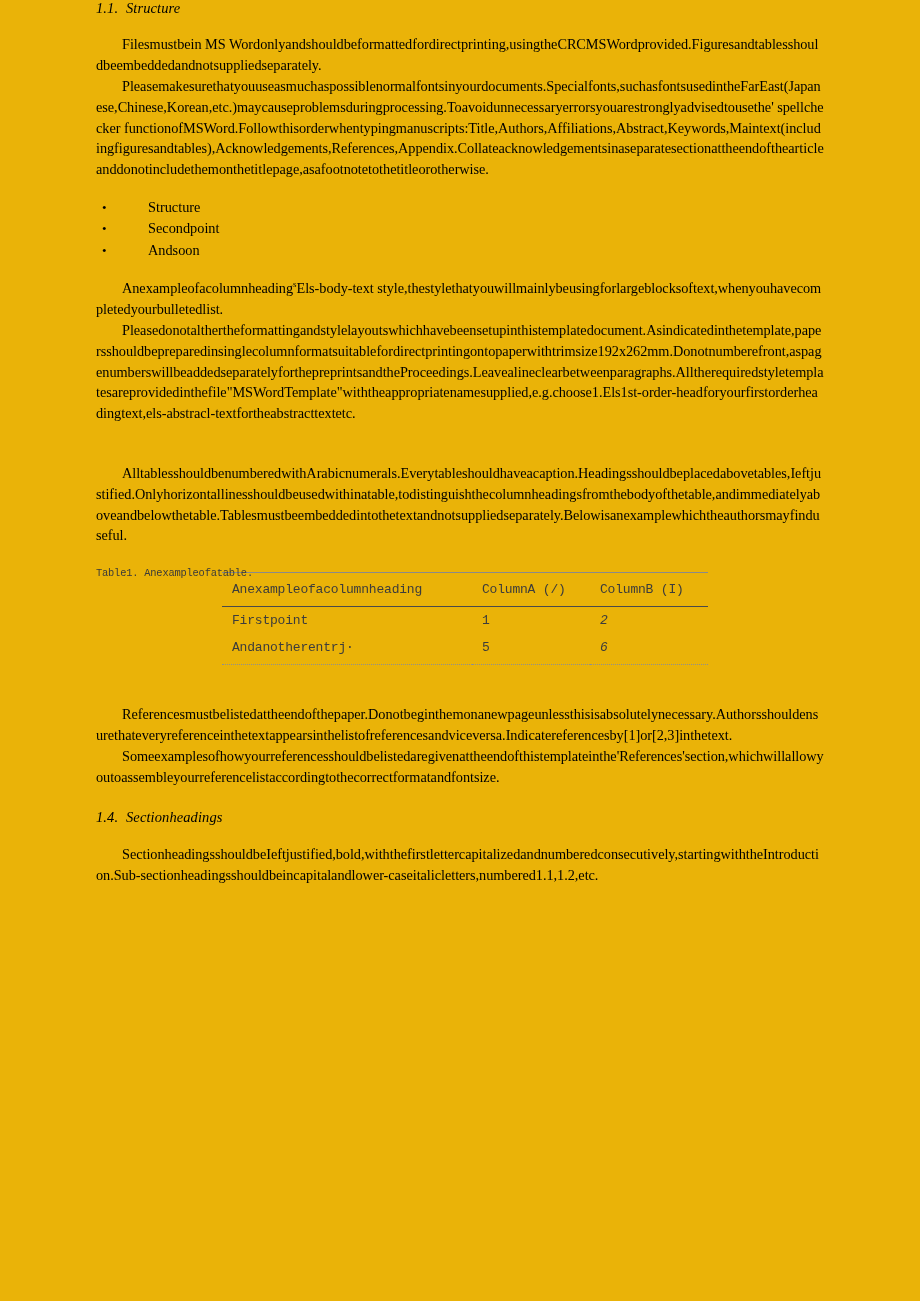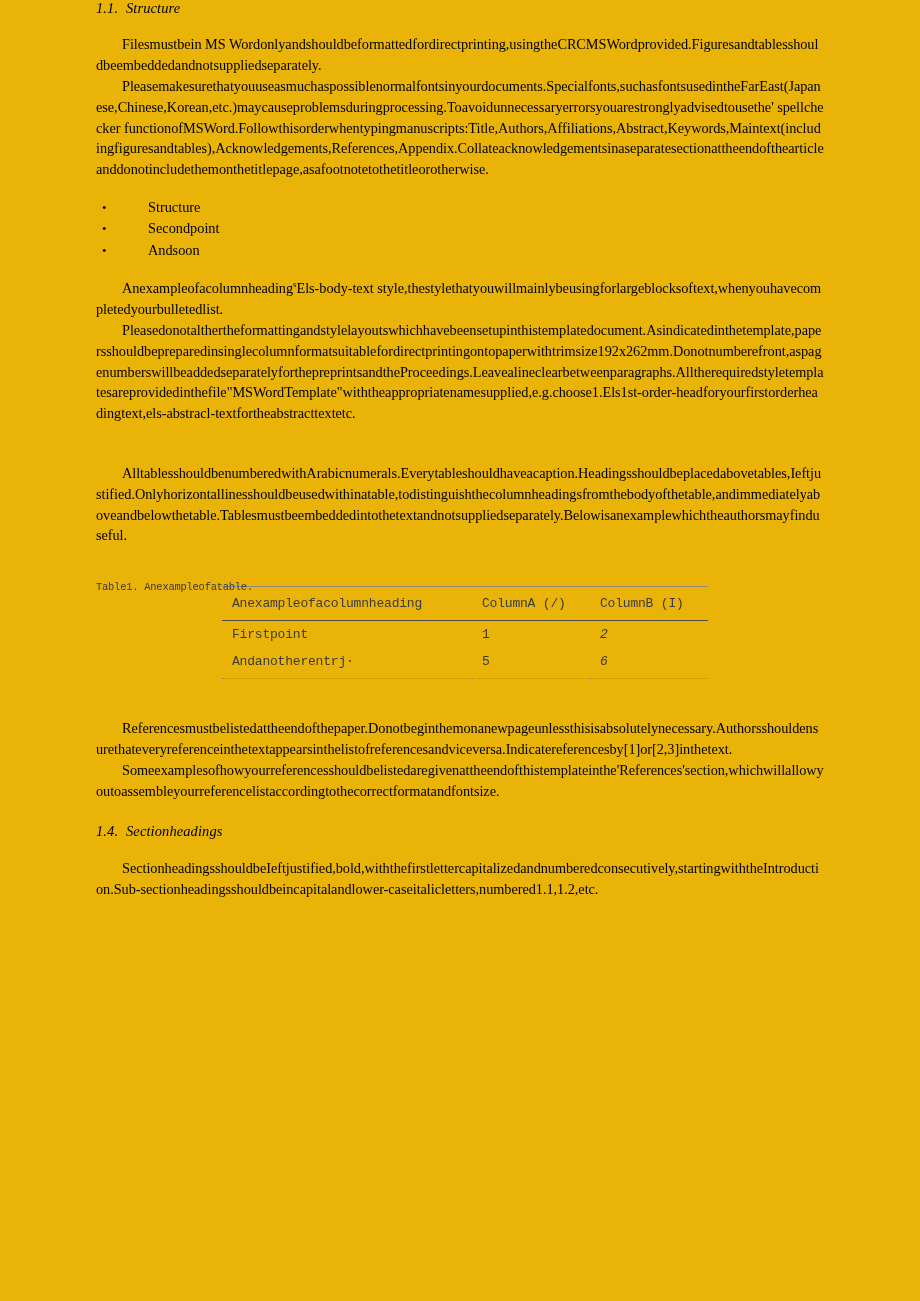--- a/index.html
+++ b/index.html
@@ -77,21 +77,21 @@
   .bullets li .dot {
     position: absolute;
     left: 6px;
     top: 0;
     font-size: 13px;
   }
 
   
   .table-block {
     position: relative;
-    margin-top: 17px;
+    margin-top: 3px;
   }
   .table-caption {
     font-family: "Liberation Mono", "DejaVu Sans Mono", monospace;
     font-size: 10.4px;
     line-height: 14px;
     color: #3a3a3a;
     letter-spacing: -0.2px;
     white-space: nowrap;
   }
   table.data-table {

